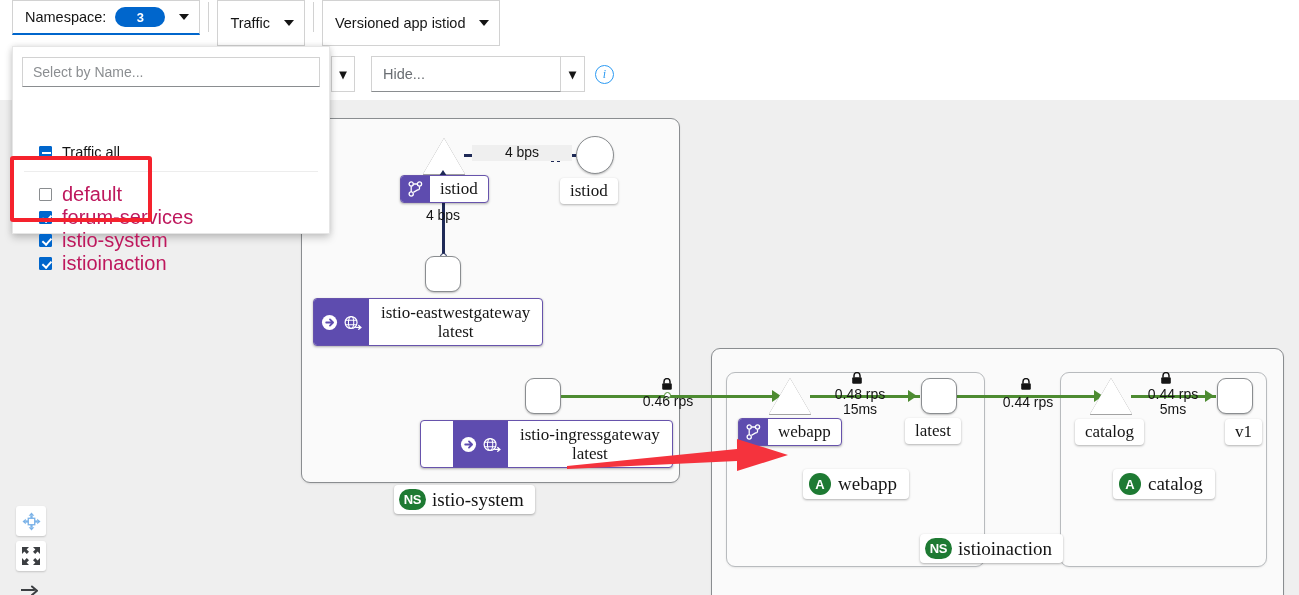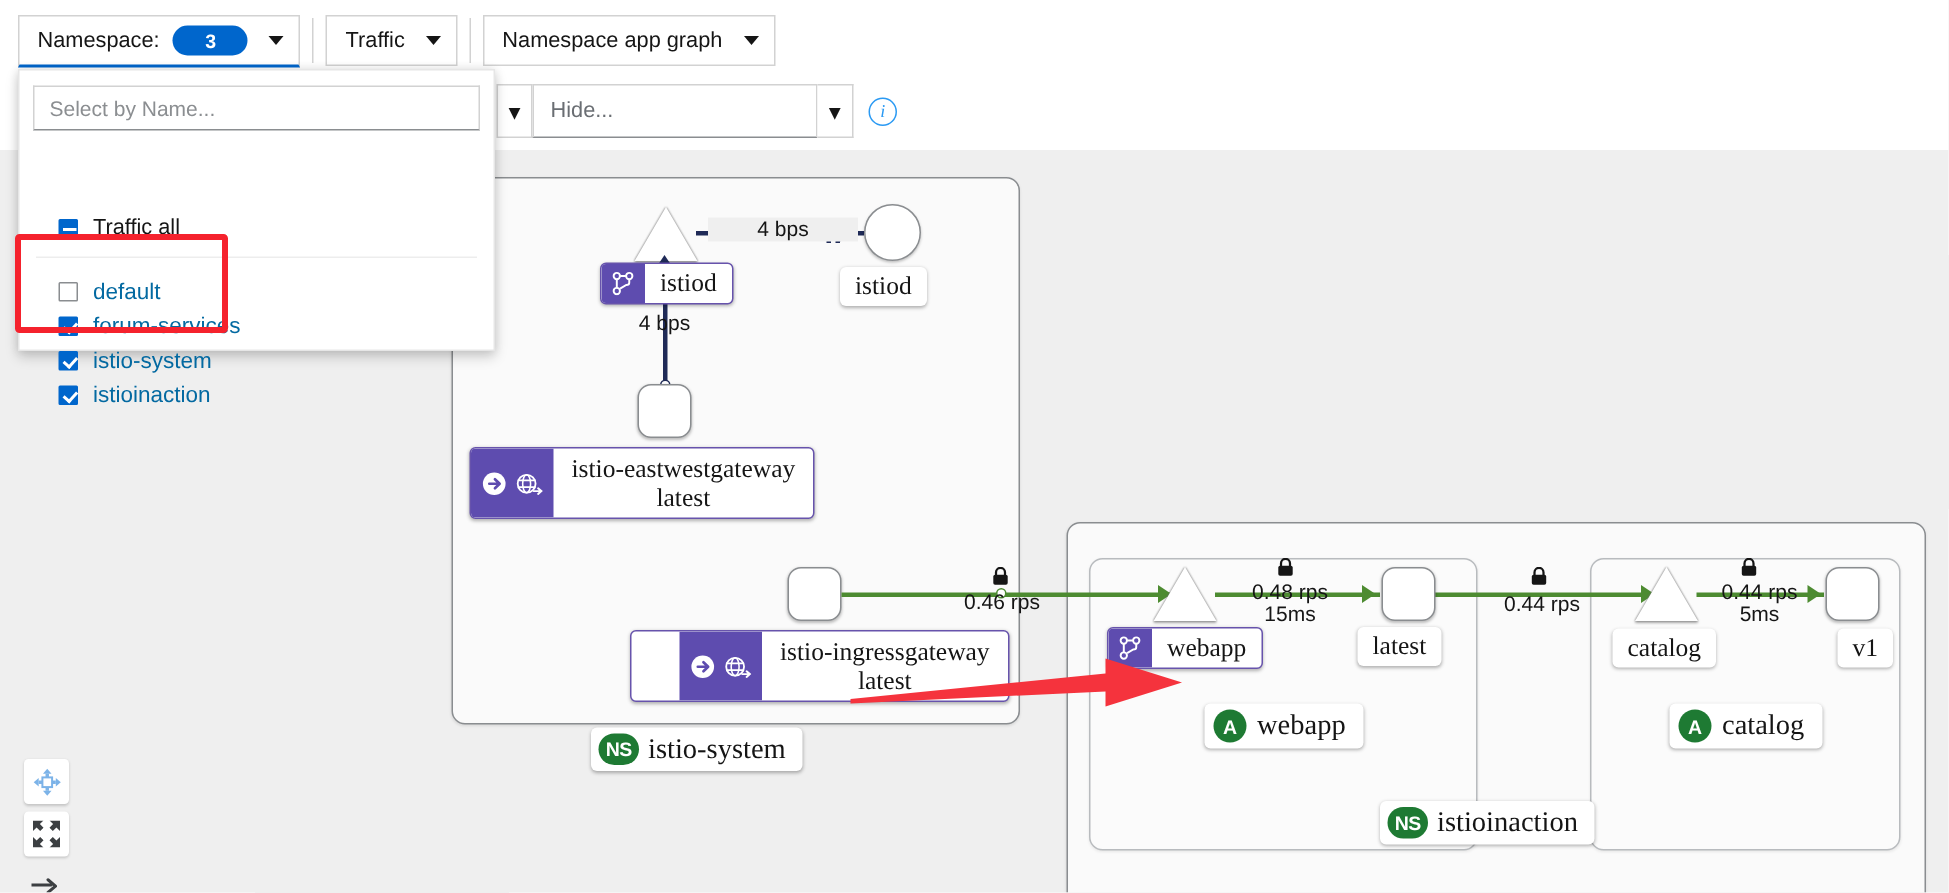--- a/index.html
+++ b/index.html
@@ -5,24 +5,24 @@
   html,body{margin:0;padding:0;}
   body{
     width:1299px;height:595px;overflow:hidden;
     background:#ffffff;
     font-family:"Liberation Sans", sans-serif;
     color:#151515;
     position:relative;
   }
   
   #toolbar{position:absolute;left:0;top:0;width:1299px;height:100px;background:#fff;z-index:30;}
-  .tb-row{position:absolute;left:0;top:0;height:46px;display:flex;align-items:flex-start;margin-top:10px;}
+  .tb-row{position:absolute;left:0;top:0;height:46px;display:flex;align-items:flex-start;}
   .tb-select{
     position:relative;display:flex;align-items:center;
-    height:34px;box-sizing:border-box;
+    height:46px;box-sizing:border-box;
     border:1px solid #d2d2d2;background:#fff;
     padding:0 10px 0 12px;font-size:14.5px;color:#151515;
   }
   .tb-select.active{border-bottom:2px solid #06c;height:35px;}
   .tb-label{white-space:nowrap;}
   .badge-count{
     display:inline-flex;align-items:center;justify-content:center;
     min-width:34px;height:20px;padding:0 8px;margin-left:9px;
     border-radius:10px;background:#06c;color:#fff;
     font-size:13px;font-weight:600;
@@ -60,21 +60,21 @@
   }
   .ns-filter{
     position:absolute;left:9px;top:10px;width:298px;height:30px;box-sizing:border-box;
     border:1px solid #d2d2d2;border-bottom:1px solid #8a8d90;background:#fff;
     display:flex;align-items:center;padding-left:10px;
     font-size:14px;color:#8b8e91;
   }
   .ns-selectall{position:absolute;left:26px;top:97px;display:flex;align-items:center;gap:10px;font-size:14.5px;}
   .ns-sep{position:absolute;left:11px;top:124px;width:294px;height:1px;background:#ededed;}
   .ns-list{position:absolute;left:26px;top:136px;}
-  .ns-item{display:flex;align-items:center;gap:10px;height:23px;font-size:15px;color:#0369a1;}
+  .ns-item{display:flex;align-items:center;gap:10px;height:23px;font-size:20px;color:#be185d;}
   .cb{
     width:13px;height:13px;box-sizing:border-box;flex:0 0 auto;
     border:1px solid #8a8d90;border-radius:1px;background:#fff;
   }
   .cb.checked{
     background:#06c;border-color:#06c;position:relative;
   }
   .cb.checked:after{
     content:"";position:absolute;left:3.6px;top:1px;width:3.5px;height:7px;
     border:solid #fff;border-width:0 2px 2px 0;transform:rotate(42deg);
@@ -401,30 +401,30 @@
       <span class="badge-count">3</span>
       <span class="caret"></span>
     </div>
     <div class="tb-divider"></div>
     <div class="tb-select">
       <span class="tb-label">Traffic</span>
       <span class="caret"></span>
     </div>
     <div class="tb-divider"></div>
     <div class="tb-select">
-      <span class="tb-label">Namespace app graph</span>
+      <span class="tb-label">Versioned app istiod</span>
       <span class="caret"></span>
     </div>
   </div>
 
   <div class="tb-row2" style="left:331px;">
     <div class="tb-chev" style="border-left:1px solid #d2d2d2;">
       <span class="chev-glyph">▾</span>
     </div>
-    <div class="hide-input" style="margin-left:0;">
+    <div class="hide-input" style="margin-left:16px;">
       <span>Hide...</span>
     </div>
     <div class="tb-chev">
       <span class="chev-glyph">▾</span>
     </div>
     <div class="info-icon">i</div>
   </div>
 </div>
 
 <div id="ns-panel">

